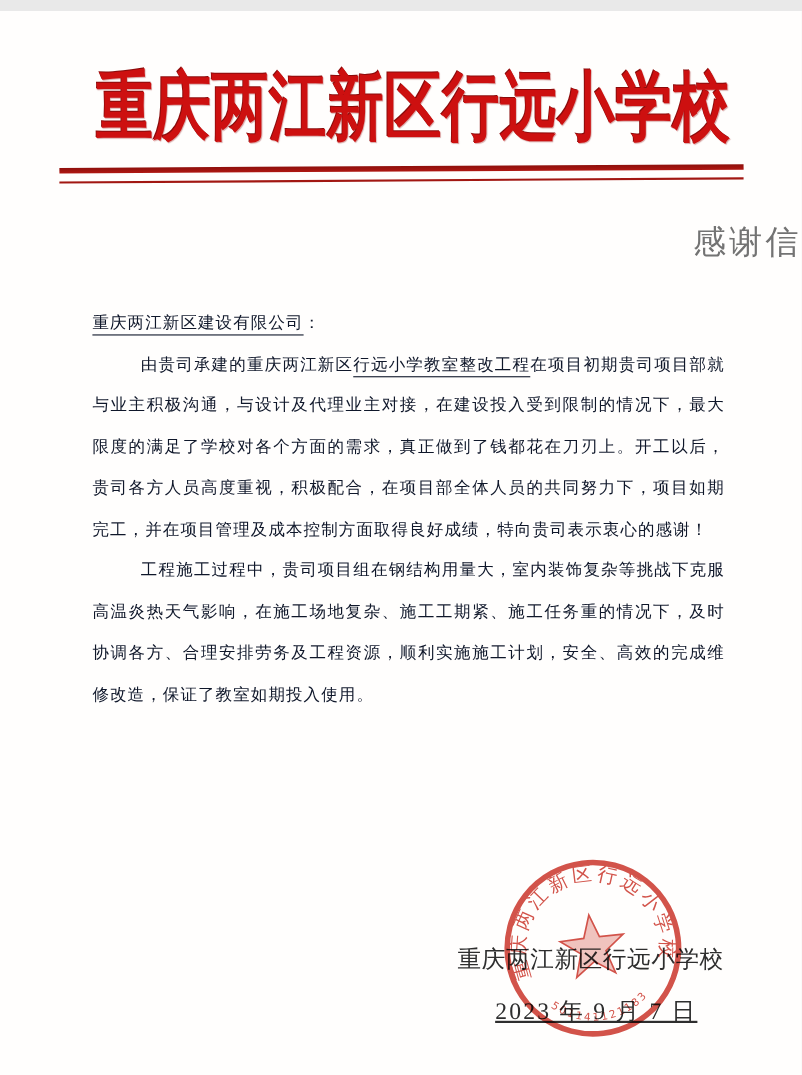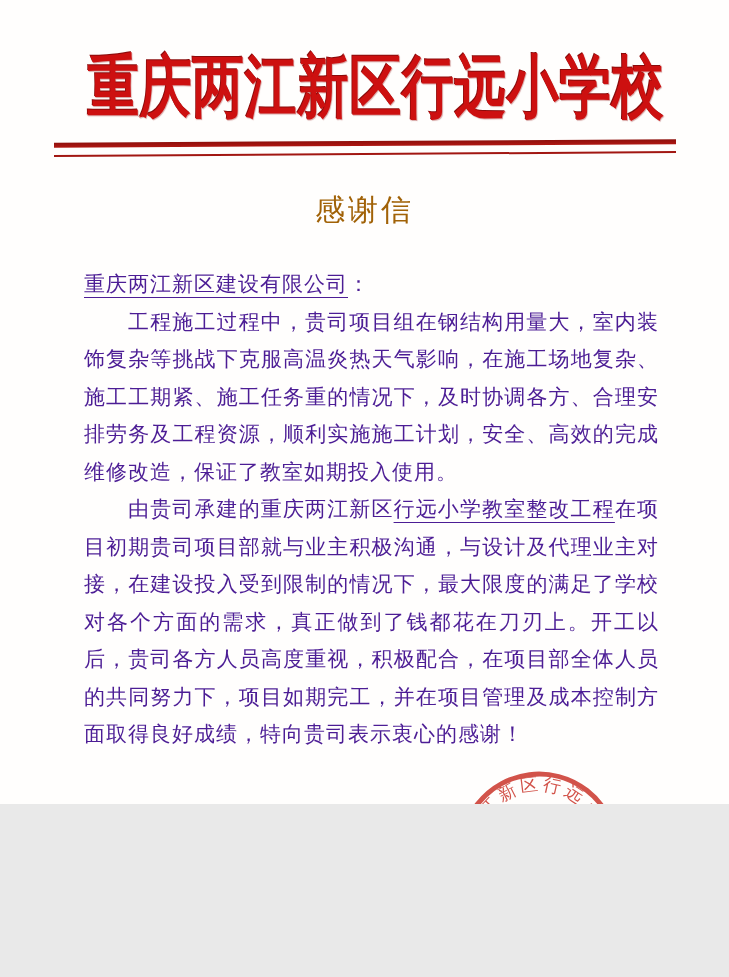--- a/index.html
+++ b/index.html
@@ -1,20 +1,20 @@
 <!DOCTYPE html>
 <html><head>
 <meta charset="utf-8">
 <style>
   html, body { margin: 0; padding: 0; background: #e9e9e9; }
   .page {
     position: relative;
     width: 729px;
-    height: 804px;
-    margin: 0 auto;
+    height: 968px;
+    margin: 10px auto;
     background: #fffefd;
     overflow: hidden;
     font-family: "Liberation Serif", "DejaVu Serif", serif;
   }
 
   
   .letterhead {
     position: absolute;
     top: 42px;
     left: 0;
@@ -42,35 +42,35 @@
     width: 622px; height: 2px;
     background: #a21712;
     transform: rotate(-0.35deg);
   }
 
   
   .title {
     position: absolute;
     top: 190px; left: 0;
     width: 100%;
-    text-align: center;
+    text-align: right;
     font-size: 30px;
     letter-spacing: 3px;
-    color: #a16207;
+    color: #737373;
   }
 
   
   .body-text {
     position: absolute;
     top: 266px; left: 84px;
     width: 575px;
-    font-size: 21px;
+    font-size: 15px;
     line-height: 37.5px;
     letter-spacing: 1px;
-    color: #4c1d95;
+    color: #0f172a;
     text-align: justify;
     word-break: break-all;
   }
   .body-text p { margin: 0; }
   .salutation { text-indent: 0; }
   .para { text-indent: 44px; }
   .u {
     text-decoration: underline;
     text-underline-offset: 6px;
     text-decoration-thickness: 1px;
@@ -119,22 +119,22 @@
 
   <div class="letterhead">重庆两江新区行远小学校</div>
 
   <div class="rule-thick"></div>
   <div class="rule-thin"></div>
 
   <div class="title">感谢信</div>
 
   <div class="body-text">
     <p class="salutation"><span class="u">重庆两江新区建设有限公司</span><span>：</span></p>
+    <p class="para"><span>由贵司承建的重庆两江新区</span><span class="u">行远小学教室整改工程</span><span>在项目初期贵司项目部就与业主积极沟通，与设计及代理业主对接，在建设投入受到限制的情况下，最大限度的满足了学校对各个方面的需求，真正做到了钱都花在刀刃上。开工以后，贵司各方人员高度重视，积极配合，在项目部全体人员的共同努力下，项目如期完工，并在项目管理及成本控制方面取得良好成绩，特向贵司表示衷心的感谢！</span></p>
     <p class="para"><span>工程施工过程中，贵司项目组在钢结构用量大，室内装饰复杂等挑战下克服高温炎热天气影响，在施工场地复杂、施工工期紧、施工任务重的情况下，及时协调各方、合理安排劳务及工程资源，顺利实施施工计划，安全、高效的完成维修改造，保证了教室如期投入使用。</span></p>
-    <p class="para"><span>由贵司承建的重庆两江新区</span><span class="u">行远小学教室整改工程</span><span>在项目初期贵司项目部就与业主积极沟通，与设计及代理业主对接，在建设投入受到限制的情况下，最大限度的满足了学校对各个方面的需求，真正做到了钱都花在刀刃上。开工以后，贵司各方人员高度重视，积极配合，在项目部全体人员的共同努力下，项目如期完工，并在项目管理及成本控制方面取得良好成绩，特向贵司表示衷心的感谢！</span></p>
   </div>
 
   <div class="signature">重庆两江新区行远小学校</div>
 
   <div class="date">2023 年 9 月 7 日</div>
 
   <div class="seal">
     <svg viewBox="0 0 170 170" xmlns="http://www.w3.org/2000/svg">
       <defs>
         <path id="arcTop" d="M 35.0,120.0 A 61,61 0 1 1 135.0,120.0" fill="none"></path>

